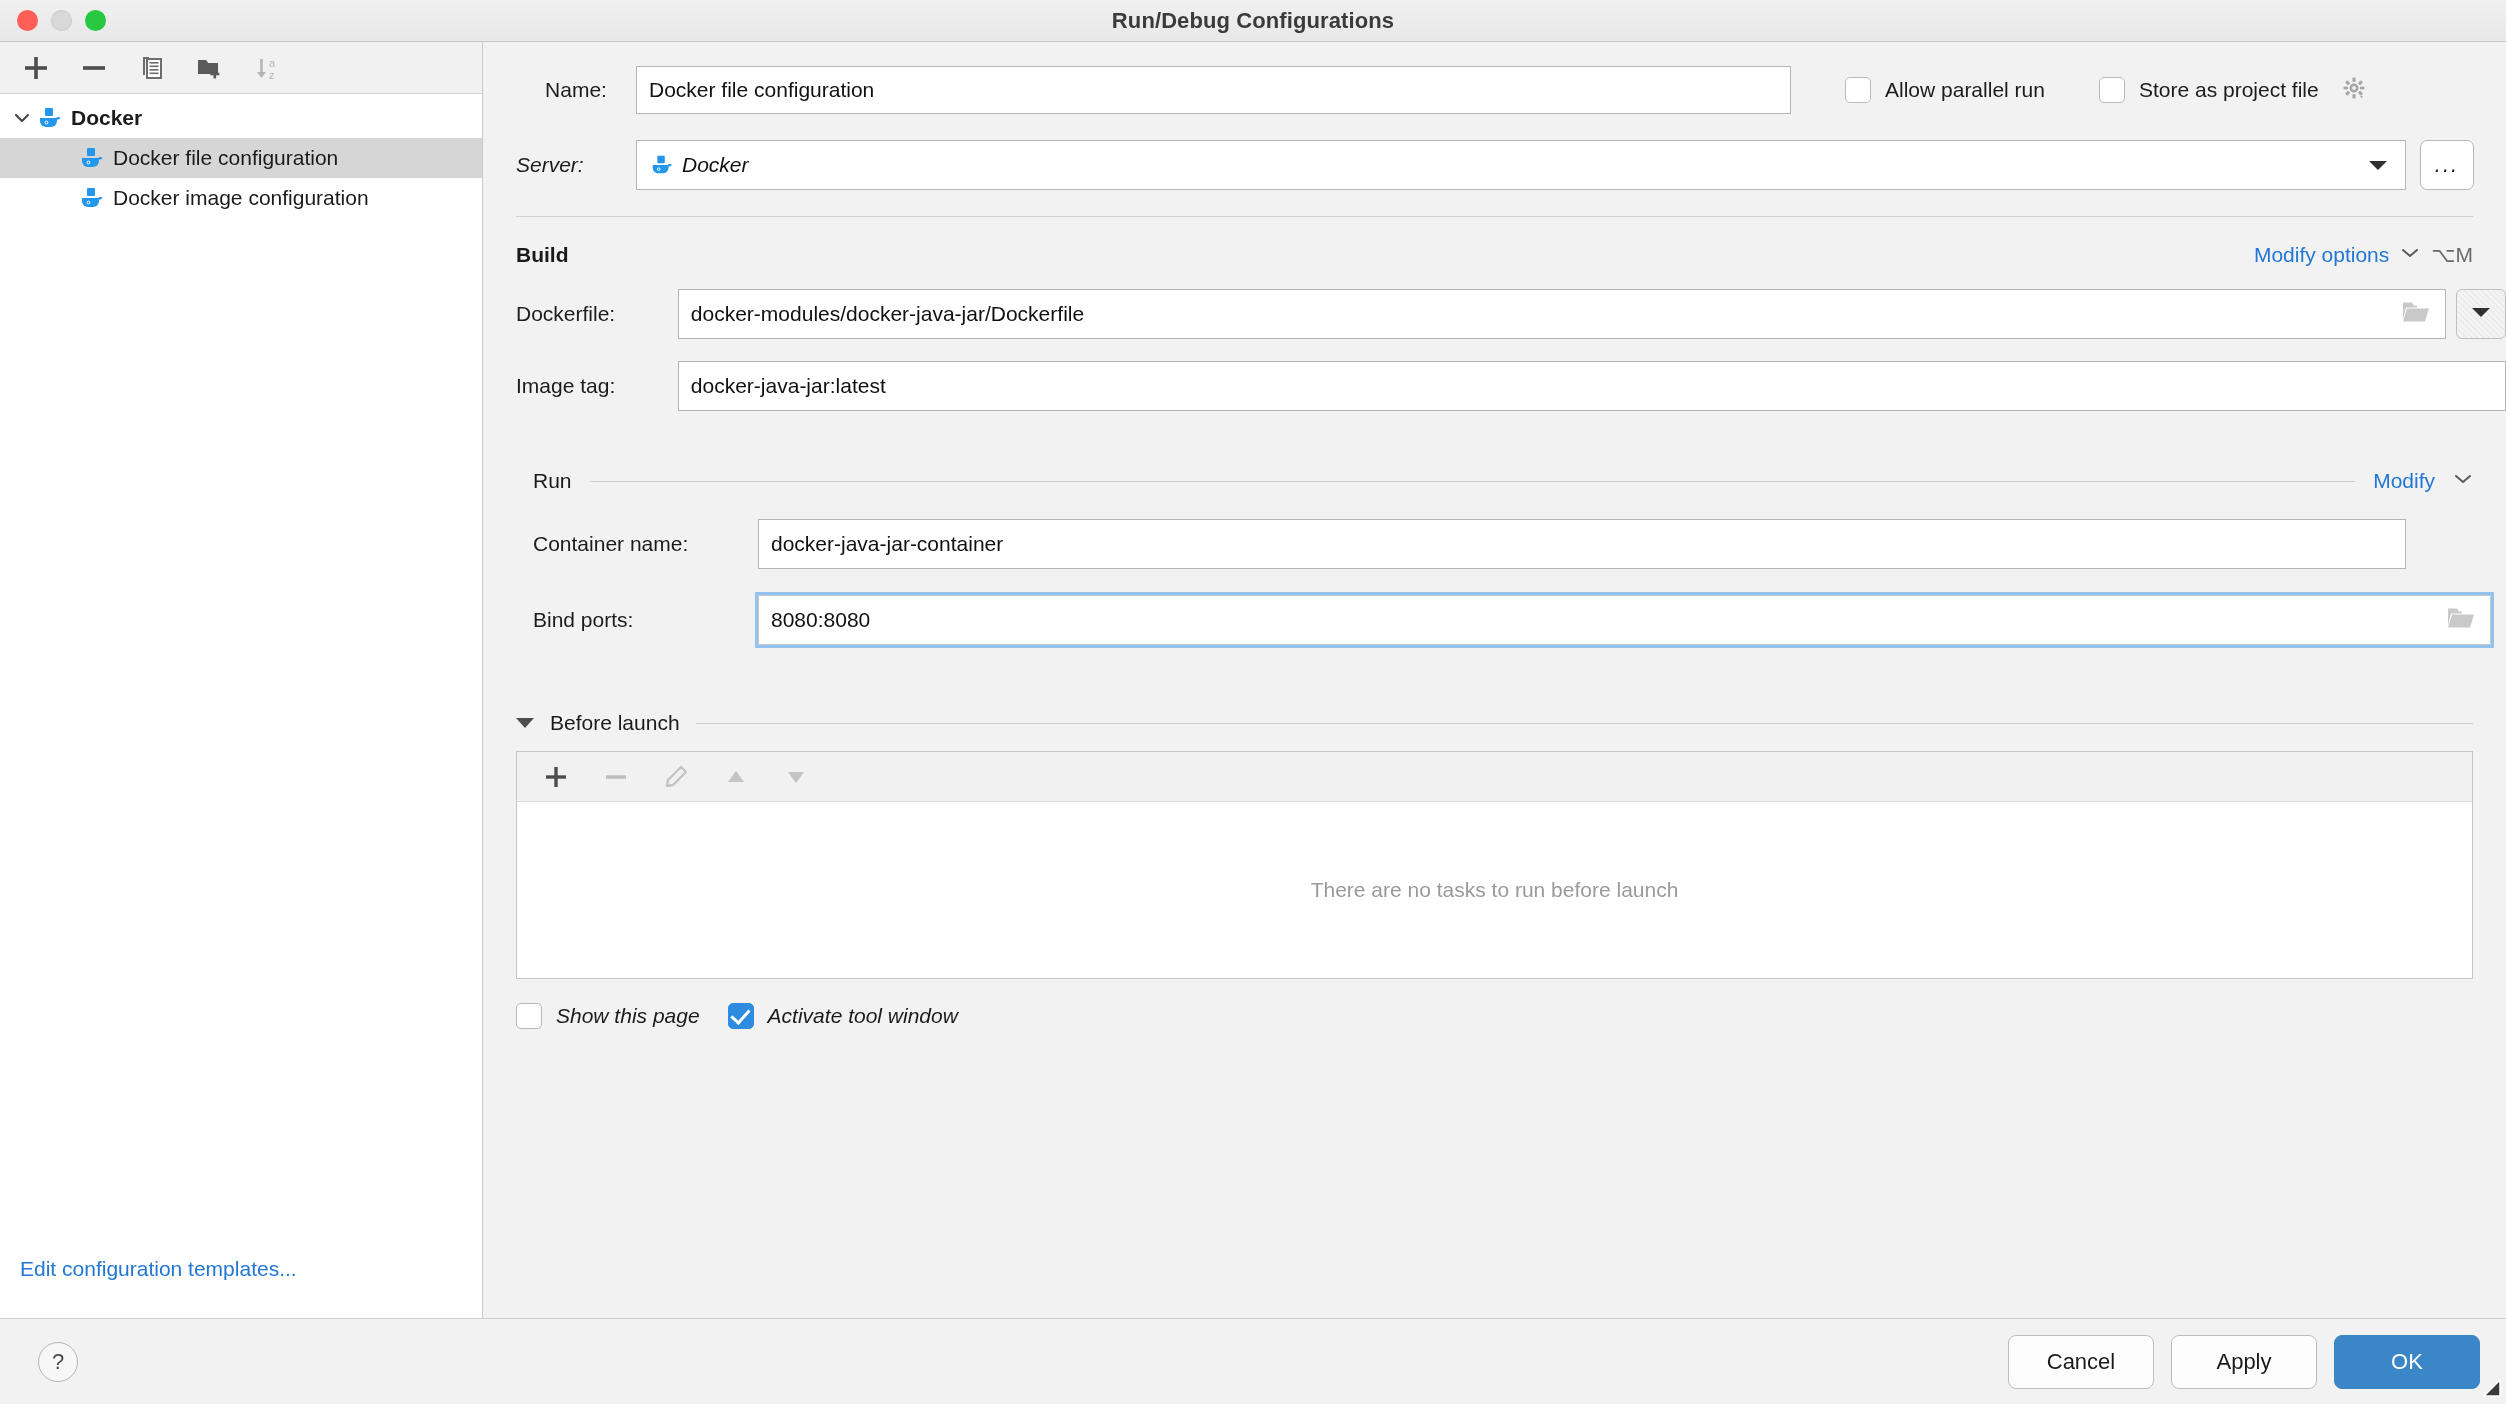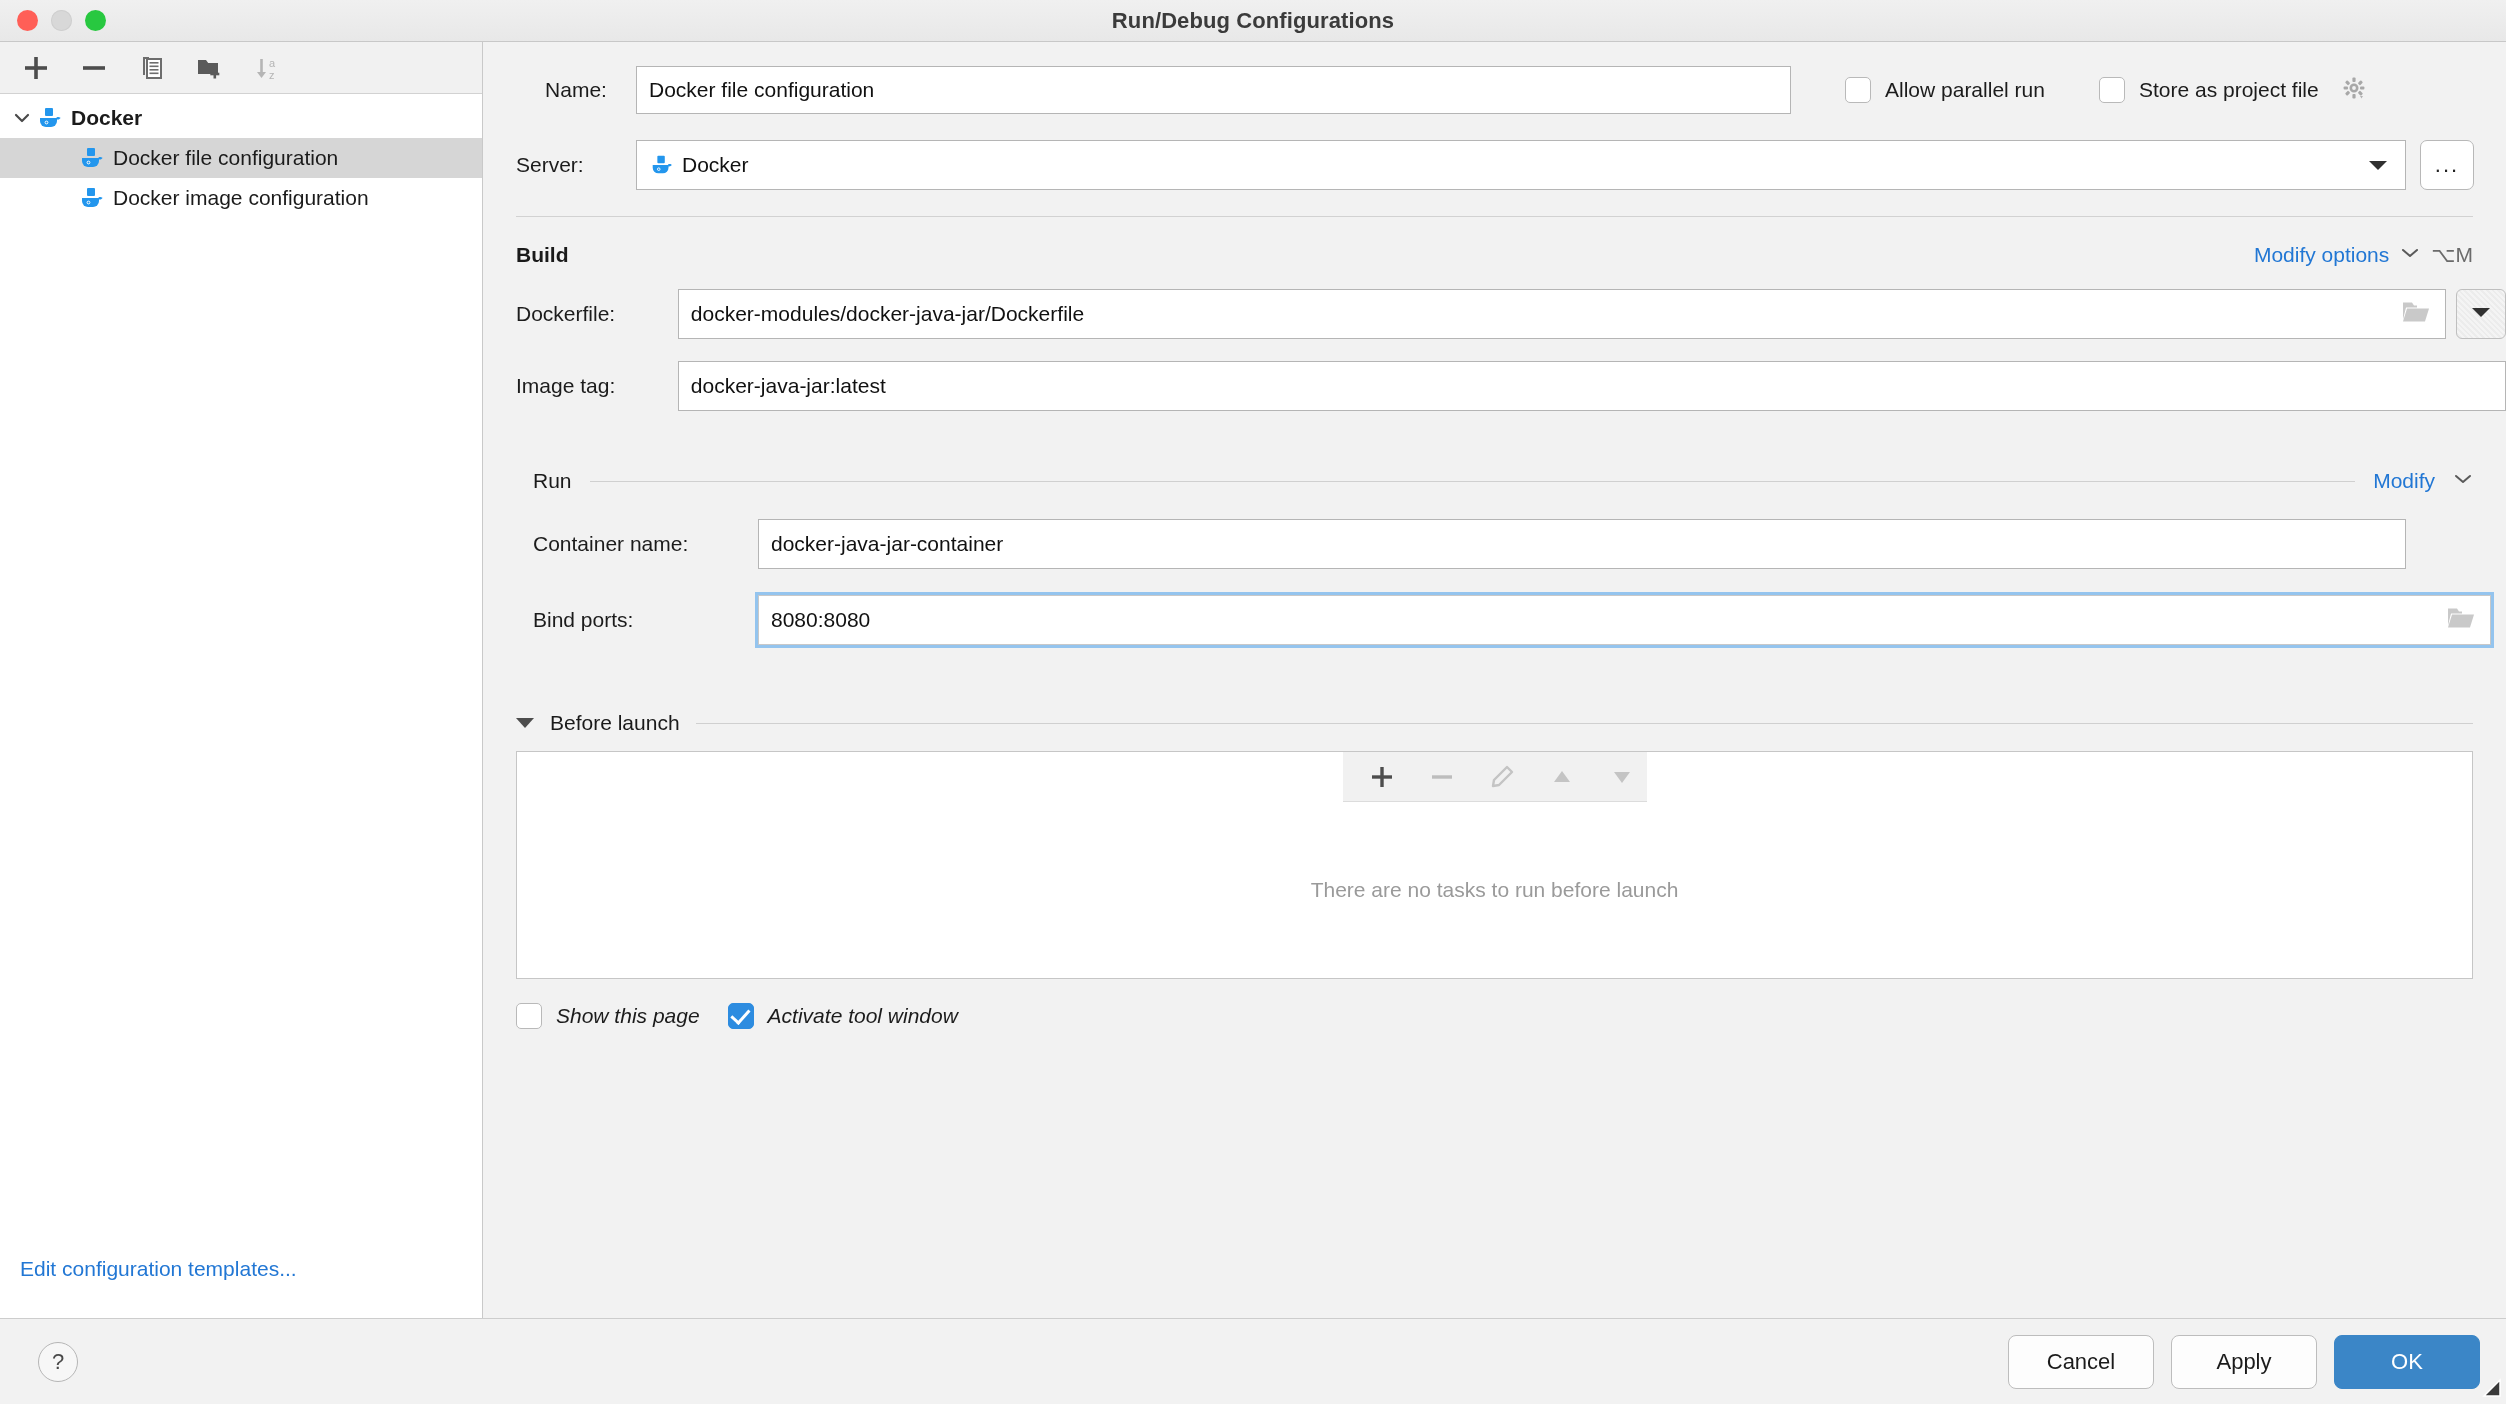--- a/index.html
+++ b/index.html
@@ -99,21 +99,21 @@
     display: inline-flex; align-items: center; justify-content: center;
   }
   .chkbox.checked { background: #2d8ce0; border-color: #2d8ce0; }
   .chkbox.checked::after {
     content: ""; width: 8px; height: 15px;
     border: solid #fff; border-width: 0 3px 3px 0;
     transform: rotate(42deg) translate(-1px,-1px);
   }
   .chk-label { font-size: 21px; color: #1c1c1c; white-space: nowrap; }
 
-  .server-row { margin-left: 33px; margin-top: 26px; }
+  .server-row { margin-left: 33px; margin-top: 26px; font-style: italic; }
   .lbl-server { width: 120px; }
   .combo {
     background: #fff; border: 1px solid #b5b5b5;
     height: 50px; width: 1770px;
     display: flex; align-items: center; padding: 0 12px;
     font-size: 21px; color: #111; position: relative;
   }
   .combo .arrow { position: absolute; right: 16px; }
   .ellipsis-btn {
     margin-left: 14px; width: 54px; height: 50px;
@@ -167,21 +167,20 @@
     display: flex; align-items: center; gap: 16px;
   }
   .tri-down { width: 0; height: 0; border-left: 9px solid transparent; border-right: 9px solid transparent; border-top: 10px solid #4d4d4d; }
   .before-title { font-size: 21px; color: #1a1a1a; }
 
   .tasks-box {
     margin: 16px 33px 0 33px;
     border: 1px solid #c6c6c6; background: #fff;
     display: flex; flex-direction: column;
     height: 228px;
-    align-items: center;
   }
   .tasks-toolbar {
     height: 50px; min-height: 50px; background: #f1f1f1;
     border-bottom: 1px solid #dcdcdc;
     display: flex; align-items: center; padding-left: 14px; gap: 10px;
   }
   .ttb { width: 50px; height: 44px; display: flex; align-items: center; justify-content: center; }
   .tasks-empty {
     flex: 1; display: flex; align-items: center; justify-content: center;
     font-size: 21px; color: #9a9a9a;

